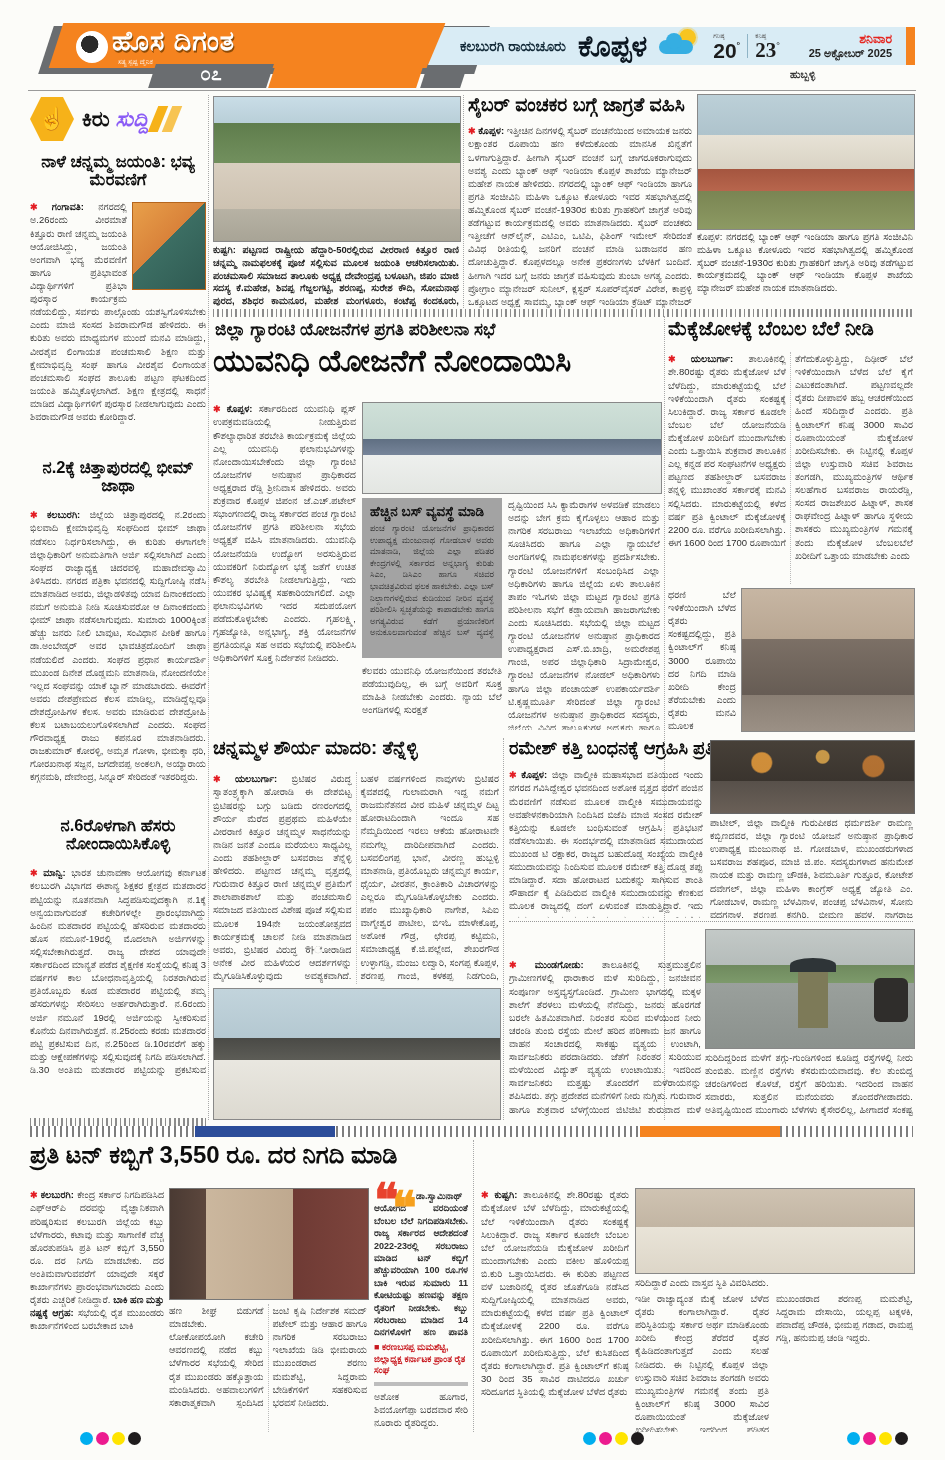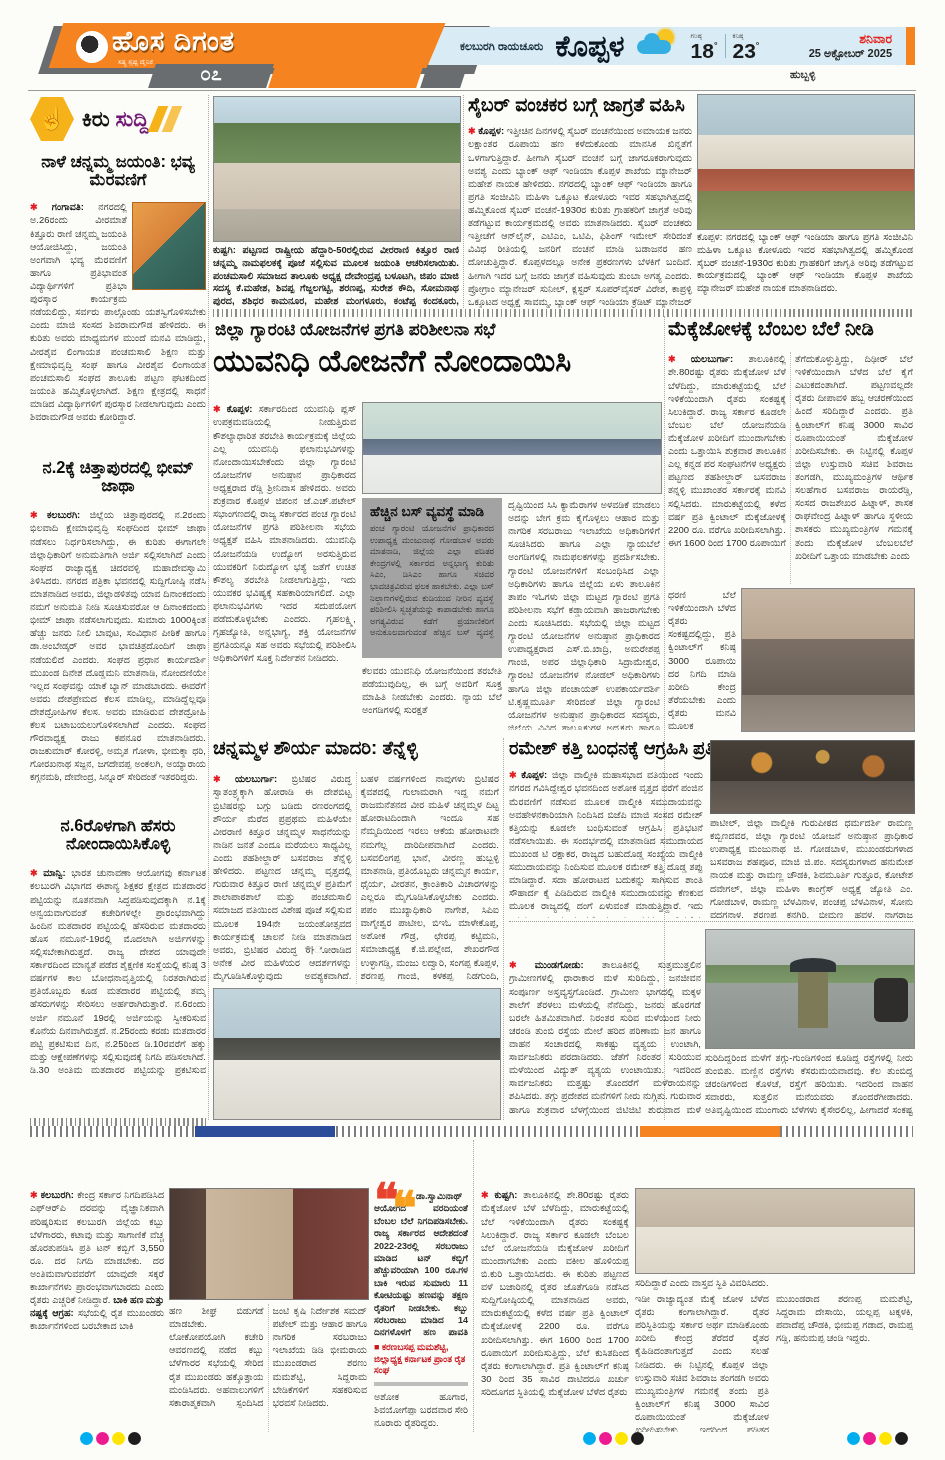--- a/index.html
+++ b/index.html
@@ -45,58 +45,58 @@
     <div class="abs skew" style="left:56px;top:23px;width:382px;height:45px;background:#f5831f;"></div>
     <div class="abs" style="left:76px;top:31px;width:28px;height:28px;border-radius:50%;background:radial-gradient(circle at 42% 40%, #2b2b2b 0 36%, #ffffff 38%);border:2px solid #fff;"></div>
     <div class="abs" style="left:112px;top:26px;width:300px;font-size:27px;font-weight:bold;color:#ffffff;text-shadow:1px 2px 0 #8c4a06;letter-spacing:1px;">ಹೊಸ ದಿಗಂತ</div>
     <div class="abs" style="left:118px;top:58px;width:120px;font-size:7px;color:#fff;">ಸತ್ಯ ಸ್ಪಷ್ಟ ದೈನಿಕ</div>
     <div class="abs skew" style="left:152px;top:64px;width:118px;height:24px;background:#6a6d70;"></div>
     <div class="abs skew" style="left:272px;top:64px;width:148px;height:24px;background:#f5831f;"></div>
     <div class="abs skew" style="left:424px;top:64px;width:40px;height:24px;background:#6a6d70;"></div>
     <div class="abs" style="left:152px;top:63px;width:118px;text-align:center;font-size:19px;font-weight:bold;color:#fff;">೦೭</div>
 
     <div class="abs" style="left:428px;top:27px;width:478px;height:38px;background:#d9ecf5;clip-path:polygon(16px 0,100% 0,100% 100%,0 100%);display:flex;align-items:center;">
-      <div style="margin-left:32px;font-size:11px;font-weight:bold;color:#132a38;">ಕಲಬುರಗಿ ರಾಯಚೂರು</div>
+      <div style="margin-left:32px;font-size:14px;font-weight:bold;color:#132a38;">ಕಲಬುರಗಿ ರಾಯಚೂರು</div>
       <div style="margin-left:12px;font-size:29px;font-weight:bold;color:#0b1620;line-height:1;">ಕೊಪ್ಪಳ</div>
       <div style="position:relative;width:52px;height:34px;margin-left:10px;">
         <div style="position:absolute;left:22px;top:0;width:17px;height:17px;border-radius:50%;background:#f8c520;box-shadow:0 0 0 2px rgba(248,197,32,.35);"></div>
         <div style="position:absolute;left:2px;top:11px;width:34px;height:14px;border-radius:10px;background:#35aee2;"></div>
         <div style="position:absolute;left:9px;top:4px;width:16px;height:16px;border-radius:50%;background:#35aee2;"></div>
       </div>
       <div style="margin-left:4px;text-align:left;">
         <div style="font-size:6.5px;color:#555;">ಗರಿಷ್ಠ</div>
         <div style="display:flex;align-items:flex-start;">
-            <span style="font-size:21px;font-weight:bold;color:#1c1c1c;line-height:1;">18</span>
+            <span style="font-size:21px;font-weight:bold;color:#1c1c1c;line-height:1;">20</span>
             <span style="font-size:9px;font-weight:bold;">°</span>
           </div>
       </div>
       <div style="width:1px;height:24px;background:#8fb4c6;margin:0 7px;"></div>
       <div style="text-align:left;">
         <div style="font-size:6.5px;color:#555;">ಕನಿಷ್ಠ</div>
-        <div style="display:flex;align-items:flex-start;">
+        <div style="display:flex;align-items:flex-start;font-family:Liberation Serif, serif;">
             <span style="font-size:21px;font-weight:bold;color:#1c1c1c;line-height:1;">23</span>
             <span style="font-size:9px;font-weight:bold;">°</span>
           </div>
       </div>
       <div style="margin-left:auto;margin-right:14px;text-align:right;">
         <div style="font-size:12.5px;font-weight:bold;color:#e52620;line-height:1.2;">ಶನಿವಾರ</div>
         <div style="font-size:11px;font-weight:bold;color:#222;">25 ಅಕ್ಟೋಬರ್ 2025</div>
       </div>
     </div>
     <div class="abs" style="left:906px;top:27px;width:9px;height:38px;background:#f5831f;"></div>
     <div class="abs" style="left:790px;top:68px;width:116px;text-align:left;font-size:10.5px;font-weight:bold;color:#333;">ಹುಬ್ಬಳ್ಳಿ</div>
     <div class="abs" style="left:28px;top:90px;width:888px;height:0;border-top:1px solid #9a9a9a;"></div>
   </div>
 
   <div class="abs" style="left:30px;top:94px;width:176px;height:1040px;">
     <div style="display:flex;align-items:center;height:50px;">
       <div style="width:44px;height:44px;background:#f6b219;border-radius:10px;transform:rotate(0deg);clip-path:polygon(25% 0,75% 0,100% 50%,75% 100%,25% 100%,0 50%);display:flex;align-items:center;justify-content:center;font-size:22px;color:#111;">☝</div>
       <div style="margin-left:8px;font-size:21px;font-weight:bold;">
         <span style="color:#111;">ಕಿರು</span>
-        <span style="color:#701a75;">ಸುದ್ದಿ</span>
+        <span style="color:#8b5cf6;font-style:italic;">ಸುದ್ದಿ</span>
       </div>
       <div class="chev"></div>
       <div class="chev" style="opacity:.75;"></div>
     </div>
 
     <div class="hl" style="font-size:16.5px;text-align:center;margin-top:8px;height:44px;">ನಾಳೆ ಚನ್ನಮ್ಮ ಜಯಂತಿ: ಭವ್ಯ ಮೆರವಣಿಗೆ</div>
     <div class="b" style="height:252px;margin-top:4px;">
       <span class="abs ph ph9" style="position:static;float:right;width:72px;height:86px;margin:2px 0 3px 5px;border:1px solid #b5651d;"></span>
       <span class="star">✱</span> <b>ಗಂಗಾವತಿ:</b> <span>ನಗರದಲ್ಲಿ ಅ.26ರಂದು ವೀರಮಾತೆ ಕಿತ್ತೂರು ರಾಣಿ ಚನ್ನಮ್ಮ ಜಯಂತಿ ಆಯೋಜಿಸಿದ್ದು, ಜಯಂತಿ ಅಂಗವಾಗಿ ಭವ್ಯ ಮೆರವಣಿಗೆ ಹಾಗೂ ಪ್ರತಿಭಾವಂತ ವಿದ್ಯಾರ್ಥಿಗಳಿಗೆ ಪ್ರತಿಭಾ ಪುರಸ್ಕಾರ ಕಾರ್ಯಕ್ರಮ ನಡೆಯಲಿದ್ದು, ಸರ್ವರು ಪಾಲ್ಗೊಂಡು ಯಶಸ್ವಿಗೊಳಿಸಬೇಕು ಎಂದು ಮಾಜಿ ಸಂಸದ ಶಿವರಾಮಗೌಡ ಹೇಳಿದರು. ಈ ಕುರಿತು ಅವರು ಮಾಧ್ಯಮಗಳ ಮುಂದೆ ಮನವಿ ಮಾಡಿದ್ದು, ವೀರಶೈವ ಲಿಂಗಾಯತ ಪಂಚಮಸಾಲಿ ಶಿಕ್ಷಣ ಮತ್ತು ಕ್ಷೇಮಾಭಿವೃದ್ಧಿ ಸಂಘ ಹಾಗೂ ವೀರಶೈವ ಲಿಂಗಾಯತ ಪಂಚಮಸಾಲಿ ಸಂಘದ ತಾಲೂಕು ಪಟ್ಟಣ ಘಟಕದಿಂದ ಜಯಂತಿ ಹಮ್ಮಿಕೊಳ್ಳಲಾಗಿದೆ. ಶಿಕ್ಷಣ ಕ್ಷೇತ್ರದಲ್ಲಿ ಸಾಧನೆ ಮಾಡಿದ ವಿದ್ಯಾರ್ಥಿಗಳಿಗೆ ಪುರಸ್ಕಾರ ನೀಡಲಾಗುವುದು ಎಂದು ಶಿವರಾಮಗೌಡ ಅವರು ಕೋರಿದ್ದಾರೆ.</span>
     </div>
@@ -169,20 +169,21 @@
     <div style="position:absolute;left:84px;top:28px;width:46px;height:14px;border-radius:50% 50% 0 0;background:#2e3437;"></div>
     <div style="position:absolute;left:92px;top:42px;width:30px;height:56px;background:#7d7a58;"></div>
     <div style="position:absolute;right:6px;top:48px;width:34px;height:44px;background:#2f2d2b;border-radius:6px;"></div>
   </div>
   <div class="abs b" style="left:705px;top:1051px;width:208px;height:68px;">ಸುರಿದಿದ್ದರಿಂದ ಮಳೆಗೆ ತಗ್ಗು-ಗುಂಡಿಗಳಿಂದ ಕೂಡಿದ್ದ ರಸ್ತೆಗಳಲ್ಲಿ ನೀರು ತುಂಬಿತು. ಮಣ್ಣಿನ ರಸ್ತೆಗಳು ಕೆಸರುಮಯವಾದವು. ಕೆಲ ತುಂಬಿದ್ದ ಚರಂಡಿಗಳಿಂದ ಕೊಳಚೆ, ರಸ್ತೆಗೆ ಹರಿಯಿತು. ಇದರಿಂದ ವಾಹನ ಸವಾರರು, ಸುತ್ತಲಿನ ಮನೆಯವರು ತೊಂದರೆಗೀಡಾದರು. ಅತಿವೃಷ್ಟಿಯಿಂದ ಮುಂಗಾರು ಬೆಳೆಗಳು ಕೈಸೇರಲಿಲ್ಲ, ಹೀಗಾದರೆ ಸಂಕಷ್ಟ ಎದುರಿಸಬೇಕಿದೆ ಎಂದು ರೈತರು ತಿಳಿಸಿದರು.</div>
 
   <div class="abs sep" style="left:30px;top:1126px;width:883px;"></div>
   <div class="abs sep-blue" style="left:195px;top:1126px;width:140px;"></div>
   <div class="abs sep-orange" style="left:640px;top:1126px;width:140px;"></div>
 
+  <div class="abs hl" style="left:30px;top:1142px;width:440px;font-size:24px;">ಪ್ರತಿ ಟನ್ ಕಬ್ಬಿಗೆ 3,550 ರೂ. ದರ ನಿಗದಿ ಮಾಡಿ</div>
   <div class="abs b" style="left:30px;top:1188px;width:134px;height:244px;">
     <span class="star">✱</span> <b>ಕಲಬುರಗಿ:</b> <span>ಕೇಂದ್ರ ಸರ್ಕಾರ ನಿಗದಿಪಡಿಸಿದ ಎಫ್‌ಆರ್‌ಪಿ ದರವನ್ನು ವೈಜ್ಞಾನಿಕವಾಗಿ ಪರಿಷ್ಕರಿಸುವ ಕಲಬುರಗಿ ಜಿಲ್ಲೆಯ ಕಬ್ಬು ಬೆಳೆಗಾರರು, ಕಟಾವು ಮತ್ತು ಸಾಗಾಣಿಕೆ ವೆಚ್ಚ ಹೊರತುಪಡಿಸಿ ಪ್ರತಿ ಟನ್ ಕಬ್ಬಿಗೆ 3,550 ರೂ. ದರ ನಿಗದಿ ಮಾಡಬೇಕು. ದರ ಅಂತಿಮವಾಗುವವರೆಗೆ ಯಾವುದೇ ಸಕ್ಕರೆ ಕಾರ್ಖಾನೆಗಳು ಪ್ರಾರಂಭವಾಗಬಾರದು ಎಂದು ರೈತರು ಎಚ್ಚರಿಕೆ ನೀಡಿದ್ದಾರೆ.</span>
     <b>ಬಾಕಿ ಹಣ ಮತ್ತು ನಷ್ಟಕ್ಕೆ ಆಗ್ರಹ:</b> <span>ಸಭೆಯಲ್ಲಿ ರೈತ ಮುಖಂಡರು ಕಾರ್ಖಾನೆಗಳಿಂದ ಬರಬೇಕಾದ ಬಾಕಿ</span>
   </div>
   <div class="abs ph ph7" style="left:169px;top:1188px;width:198px;height:110px;border:1px solid #777;"></div>
   <div class="abs b" style="left:169px;top:1304px;width:198px;height:128px;column-count:2;column-gap:9px;column-rule:1px dotted #bbb;">
     <span>ಹಣ ಶೀಘ್ರ ಬಿಡುಗಡೆ ಮಾಡಬೇಕು. ಲೋಕೋಪಯೋಗಿ ಕಚೇರಿ ಆವರಣದಲ್ಲಿ ನಡೆದ ಕಬ್ಬು ಬೆಳೆಗಾರರ ಸಭೆಯಲ್ಲಿ ಸೇರಿದ ರೈತ ಮುಖಂಡರು ಹಕ್ಕೊತ್ತಾಯ ಮಂಡಿಸಿದರು. ಅಹವಾಲುಗಳಿಗೆ ಸಕಾರಾತ್ಮಕವಾಗಿ ಸ್ಪಂದಿಸಿದ ಜಂಟಿ ಕೃಷಿ ನಿರ್ದೇಶಕ ಸಮದ್ ಪಟೇಲ್ ಮತ್ತು ಆಹಾರ</span> <span>ಹಾಗೂ ನಾಗರಿಕ ಸರಬರಾಜು ಇಲಾಖೆಯ ಡಿಡಿ ಭೀಮರಾಯ ಮುಖಂಡರಾದ ಶರಣು ಮಮಶೆಟ್ಟಿ, ಸಿದ್ದರಾಮ ಬೇಡಿಕೆಗಳಿಗೆ ಸಹಕರಿಸುವ ಭರವಸೆ ನೀಡಿದರು.</span>
   </div>
   <div class="abs" style="left:374px;top:1186px;width:94px;height:246px;">
     <span class="qmark" style="color:#e8432e;position:absolute;left:0;top:-6px;">❝</span>

